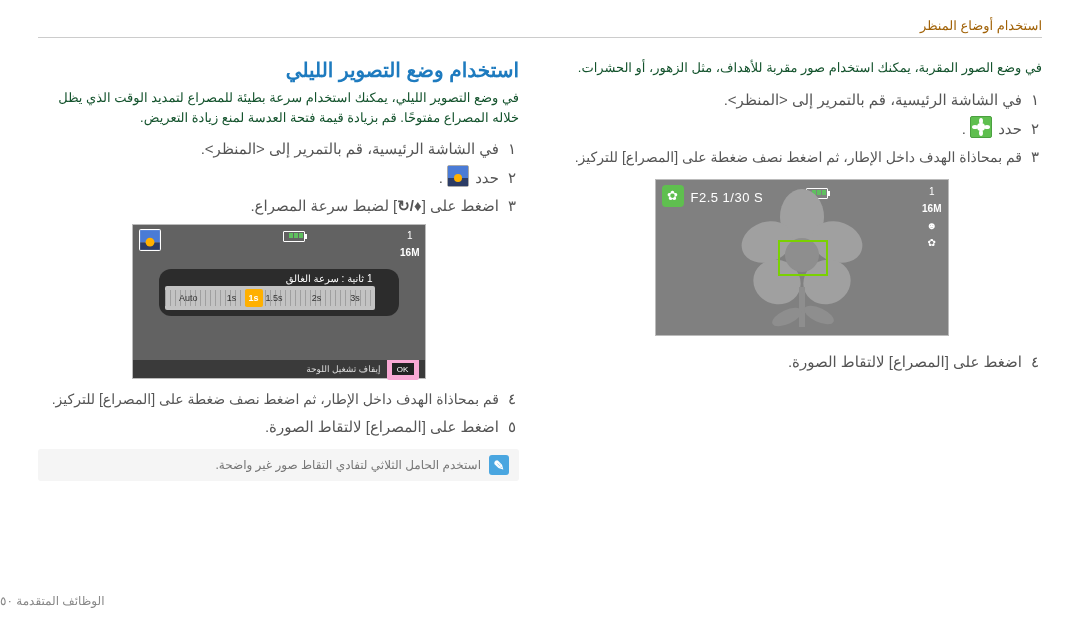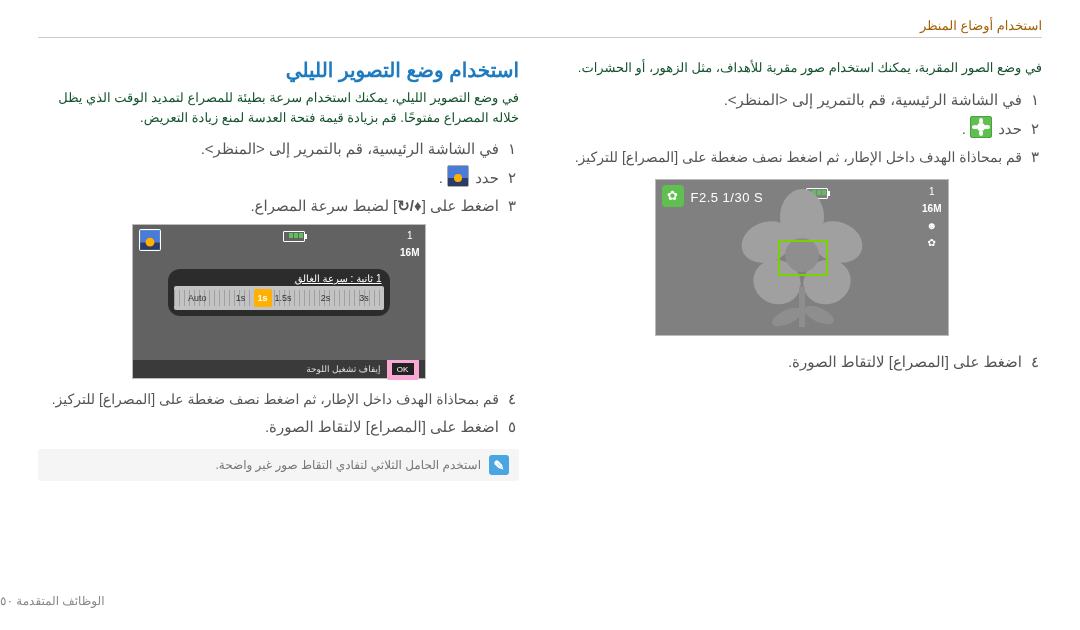--- a/index.html
+++ b/index.html
@@ -104,24 +104,23 @@
   .battery .bar { width:4px; height:5px; background:#5fbf5f; }
   .cam-right-icons {
     position: absolute; right: 5px; top: 5px;
     font-size: 10px; color: #fff;
     display: flex; flex-direction: column; gap: 6px; align-items: center;
   }
   .cam1-center { position:absolute; inset:0; display:flex; align-items:center; justify-content:center; }
   .scale-box {
     background: rgba(0,0,0,0.55);
     border-radius: 12px;
-    padding: 4px 6px 6px 6px;
+    padding: 4px 24px 6px 6px;
     width: 210px;
     color: #fff;
-    text-decoration: underline;
   }
   .scale-title { font-size: 10px; text-align: right; padding: 0 2px 2px 2px; direction: rtl; }
   .scale-strip {
     position: relative;
     height: 24px;
     background: #c3c3c3;
     border-radius: 2px;
     overflow: hidden;
     direction: ltr;
     font-size: 9px; color: #444;

